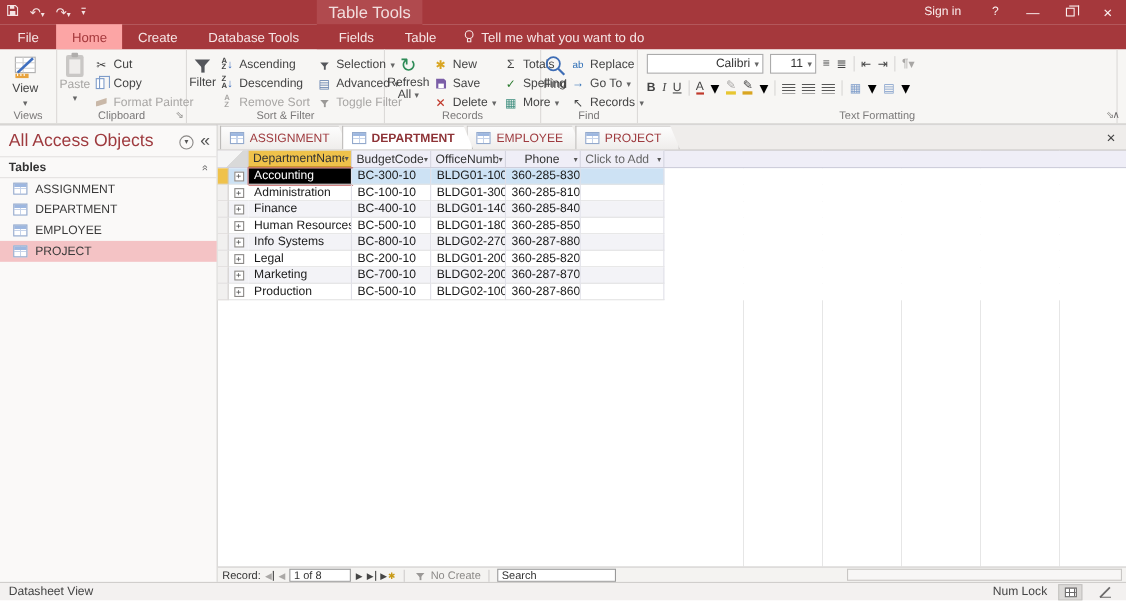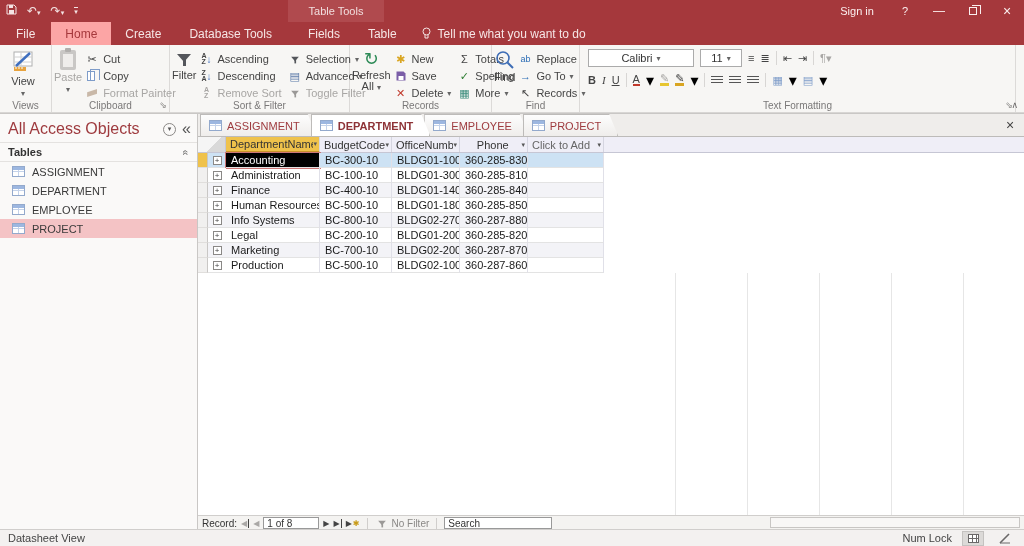--- a/index.html
+++ b/index.html
@@ -4,21 +4,21 @@
 <style>
   * { margin:0; padding:0; box-sizing:border-box; }
   html,body { width:1024px; height:546px; overflow:hidden; font-family:"Liberation Sans","DejaVu Sans",sans-serif; background:#fff; }
   #stage { position:relative; width:1024px; height:546px; background:#fff; }
 
   
   #titlebar { position:absolute; left:0; top:0; width:1024px; height:22px; background:#A5383C; color:#fff; }
   #ctx-block { position:absolute; left:288px; top:0; width:96px; height:45px; background:#B04A4E; }
   #qat { position:absolute; left:6px; top:0; height:22px; display:flex; align-items:center; gap:10px; font-size:12px; color:#F4E3E3; }
   #qat .qi { cursor:default; }
-  #ttools { position:absolute; left:288px; top:0; width:96px; height:22px; display:flex; align-items:center; justify-content:center; font-size:11px; color:#F2DEDE; }
+  #ttools { position:absolute; left:288px; top:0; width:96px; height:22px; display:flex; align-items:center; justify-content:center; font-size:15px; color:#F2DEDE; }
   #wtitle { position:absolute; left:384px; top:0; height:22px; display:flex; align-items:center; font-size:11px; color:#FBEFEF; white-space:nowrap; }
   #title-right { position:absolute; right:0; top:0; height:22px; display:flex; align-items:stretch; }
   #title-right .tr-item { display:flex; align-items:center; justify-content:center; font-size:11px; color:#FBEFEF; padding:0 14px; }
   #title-right .winbtn { width:34px; padding:0; font-size:12px; }
   .restore-box { display:inline-block; width:8px; height:8px; border:1px solid #FBEFEF; position:relative; }
   .restore-box:after { content:""; position:absolute; left:2px; top:-3px; width:8px; height:8px; border:1px solid #FBEFEF; border-bottom:none; border-left:none; }
 
   
   #tabrow { position:absolute; left:0; top:22px; width:1024px; height:23px; background:#A5383C; display:flex; align-items:stretch; font-size:12px; color:#F6E6E6; }
   .rtab { display:flex; align-items:center; padding:0 14px; cursor:default; }
@@ -46,21 +46,21 @@
   .funnel.small { transform:scale(.55); margin:0; }
   .funnel.gray { border-top-color:#9B9997; } .funnel.gray:after { background:#9B9997; }
   .azstack { display:inline-flex; flex-direction:column; font-size:7px; line-height:6px; color:#444; font-weight:bold; }
   .bluearrow { color:#3F6FBF; font-size:10px; }
   .ic-copy { position:relative; width:8px; height:10px; border:1px solid #7E9CC9; background:#fff; margin-right:3px; }
   .ic-copy:after { content:""; position:absolute; left:2px; top:-3px; width:8px; height:10px; border:1px solid #7E9CC9; border-bottom:none; background:transparent; }
   .ic-clip { width:16px; height:20px; background:#C9C7C5; border-radius:2px; position:relative; }
   .ic-clip:after { content:""; position:absolute; left:3px; top:4px; width:10px; height:13px; background:#EFEDEB; }
   .ic-clip:before { content:""; position:absolute; left:5px; top:-2px; width:6px; height:4px; background:#B0AEAC; border-radius:1px; }
   .ic-brush { width:10px; height:8px; background:#C9B8A8; clip-path:polygon(0 40%,100% 0,100% 60%,0 100%); }
-  .combo { display:flex; align-items:center; height:18px; border:1px solid #ABABAB; background:#fff; font-size:11px; color:#333; padding:0 3px; justify-content:center; }
+  .combo { display:flex; align-items:center; height:18px; border:1px solid #ABABAB; background:#fff; font-size:11px; color:#333; padding:0 3px; justify-content:flex-end; }
   .combo .caret { font-size:8px; color:#666; margin-left:4px; }
   .fmt-row { display:flex; align-items:center; gap:6px; height:22px; }
   .fmt-btn { font-size:11px; color:#444; display:inline-flex; align-items:center; }
   .fmt-sep { width:1px; height:14px; background:#D8D6D4; }
   .u-red { border-bottom:2px solid #C0392B; line-height:10px; }
   .u-yel { border-bottom:3px solid #E7C631; line-height:9px; }
   .u-amb { border-bottom:3px solid #D9A521; line-height:9px; }
   .lines-ic { width:12px; height:9px; background:repeating-linear-gradient(to bottom,#555 0 1px,transparent 1px 3px); }
   #ribbon-collapse { position:absolute; right:6px; bottom:2px; font-size:9px; color:#6A6868; }
 
@@ -594,21 +594,21 @@
       <span>Record:</span>
       <span class="nav-glyph disabled bar-r">◀</span>
       <span class="nav-glyph disabled">◀</span>
       <span id="rec-box">1 of 8</span>
       <span class="nav-glyph">▶</span>
       <span class="nav-glyph bar-r">▶</span>
       <span class="nav-glyph"><span>▶</span><span class="gold-star">✱</span></span>
       <span class="rn-sep"></span>
       <span id="nofilter">
           <span class="funnel small gray"></span>
-          <span>No Filter</span>
+          <span>No Create</span>
         </span>
       <span class="rn-sep"></span>
       <input id="search-box" type="text" placeholder="Search" style="">
     </div>
     <div id="hscroll"></div>
   </div>
 
   <div id="statusbar">
     <span id="sb-left">Datasheet View</span>
     <span id="sb-right">

